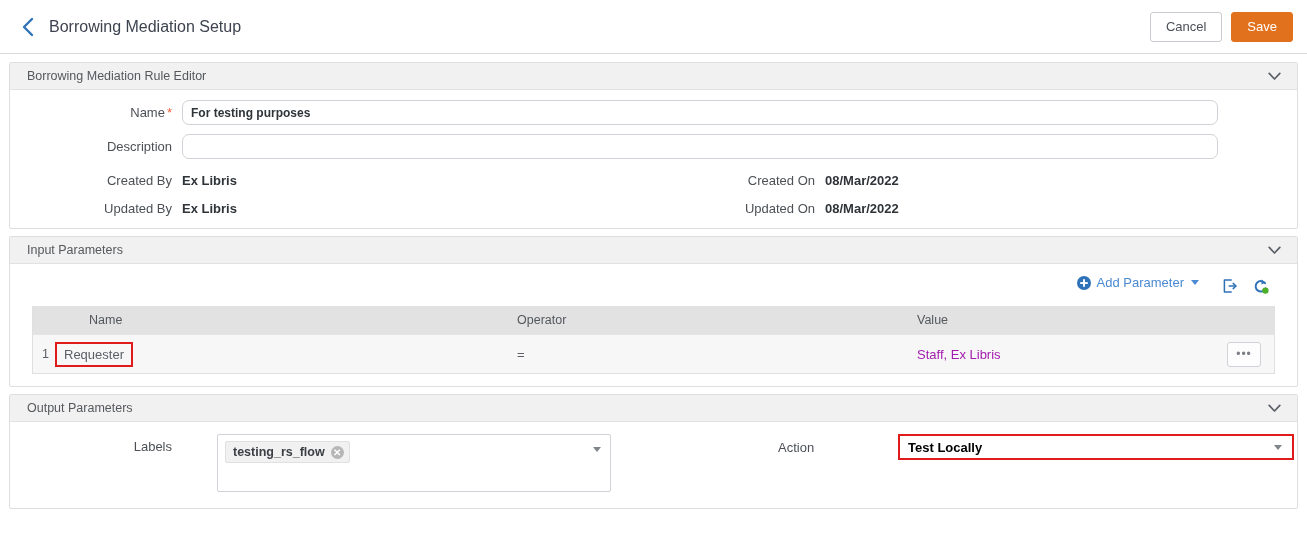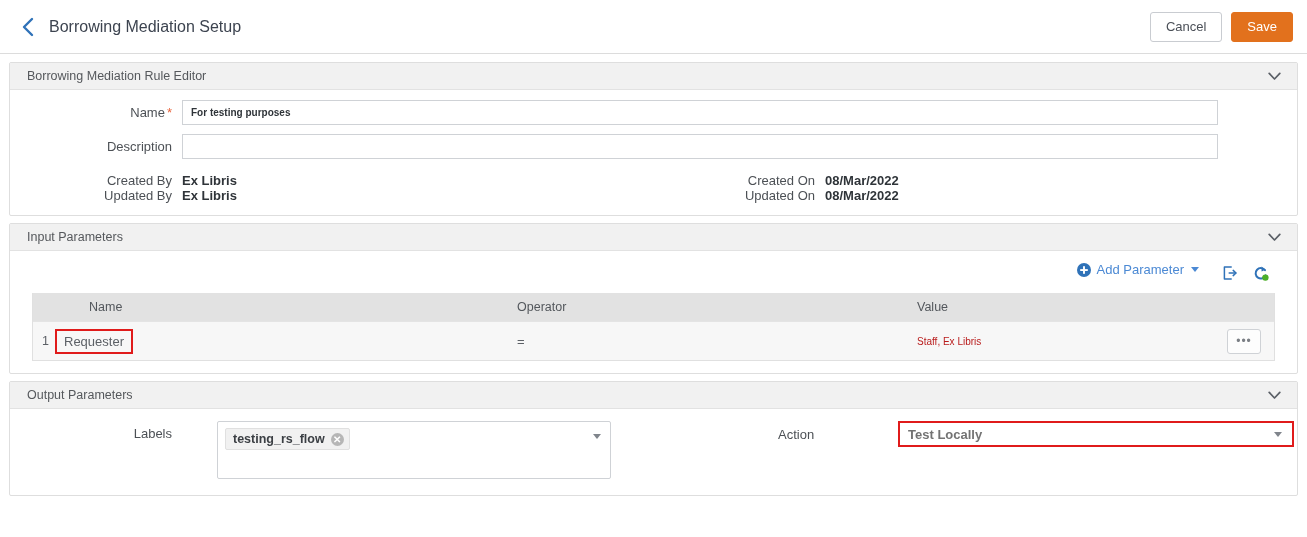--- a/index.html
+++ b/index.html
@@ -122,38 +122,38 @@
     flex: 0 0 auto;
   }
   .req-star {
     color: #e8643c;
     font-size: 13px;
     margin-left: 2px;
   }
   .txt-input {
     height: 25px;
     border: 1px solid #cfd2d6;
-    border-radius: 0;
+    border-radius: 7px;
     background: #ffffff;
     font-family: "Liberation Sans", sans-serif;
-    font-size: 10px;
+    font-size: 12px;
     font-weight: bold;
     color: #2f3439;
     padding: 0 8px;
     box-sizing: border-box;
     outline: none;
   }
   .txt-input.wide { width: 1036px; }
   .txt-input.empty { font-weight: normal; }
 
   
   .pair-row {
     display: flex;
     align-items: center;
-    margin-bottom: 0;
+    margin-bottom: 13px;
   }
   .pair-row:last-child { margin-bottom: 2px; }
   .pair-val {
     font-size: 13px;
     font-weight: bold;
     color: #2f3439;
     flex: 0 0 auto;
   }
   .pair-left { display: flex; align-items: center; width: 650px; flex: 0 0 auto;}
   .pair-right { display: flex; align-items: center; }
@@ -221,21 +221,21 @@
   .tbl-row {
     display: flex;
     align-items: center;
     height: 38px;
     background: #f7f7f7;
     border-top: 1px solid #e4e4e4;
   }
   .col-idx   { width: 22px; flex: 0 0 auto; text-align: right; font-size: 12.5px; color: #5c6066; padding-right: 6px; box-sizing:border-box;}
   .col-name  { width: 450px; flex: 0 0 auto; box-sizing: border-box; }
   .col-op    { width: 400px; flex: 0 0 auto; box-sizing: border-box; padding-left: 12px; font-size: 13px; color: #5c6066;}
-  .col-val   { flex: 1 1 auto; box-sizing: border-box; padding-left: 12px; font-size: 10px; color: #b91c1c;}
+  .col-val   { flex: 1 1 auto; box-sizing: border-box; padding-left: 12px; font-size: 13px; color: #a21caf;}
   .col-act   { width: 60px; flex: 0 0 auto; display:flex; align-items:center; justify-content:center;}
 
   .th.col-name { padding-left: 34px; }
   .th.col-idx  { padding-left: 0; }
 
   .name-cellbox {
     display: inline-block;
     border: 2px solid #e01b1b;
     padding: 3px 7px;
     font-size: 13px;
@@ -324,21 +324,21 @@
     box-sizing: border-box;
     display: flex;
     align-items: center;
     padding: 0 8px;
     position: relative;
     cursor: pointer;
   }
   .action-select .sel-txt {
     font-size: 13px;
     font-weight: bold;
-    color: #737373;
+    color: #000000;
   }
   .sel-caret {
     position: absolute;
     right: 10px;
     top: 9px;
     width: 0; height: 0;
     border-left: 4px solid transparent;
     border-right: 4px solid transparent;
     border-top: 5px solid #80858c;
   }

